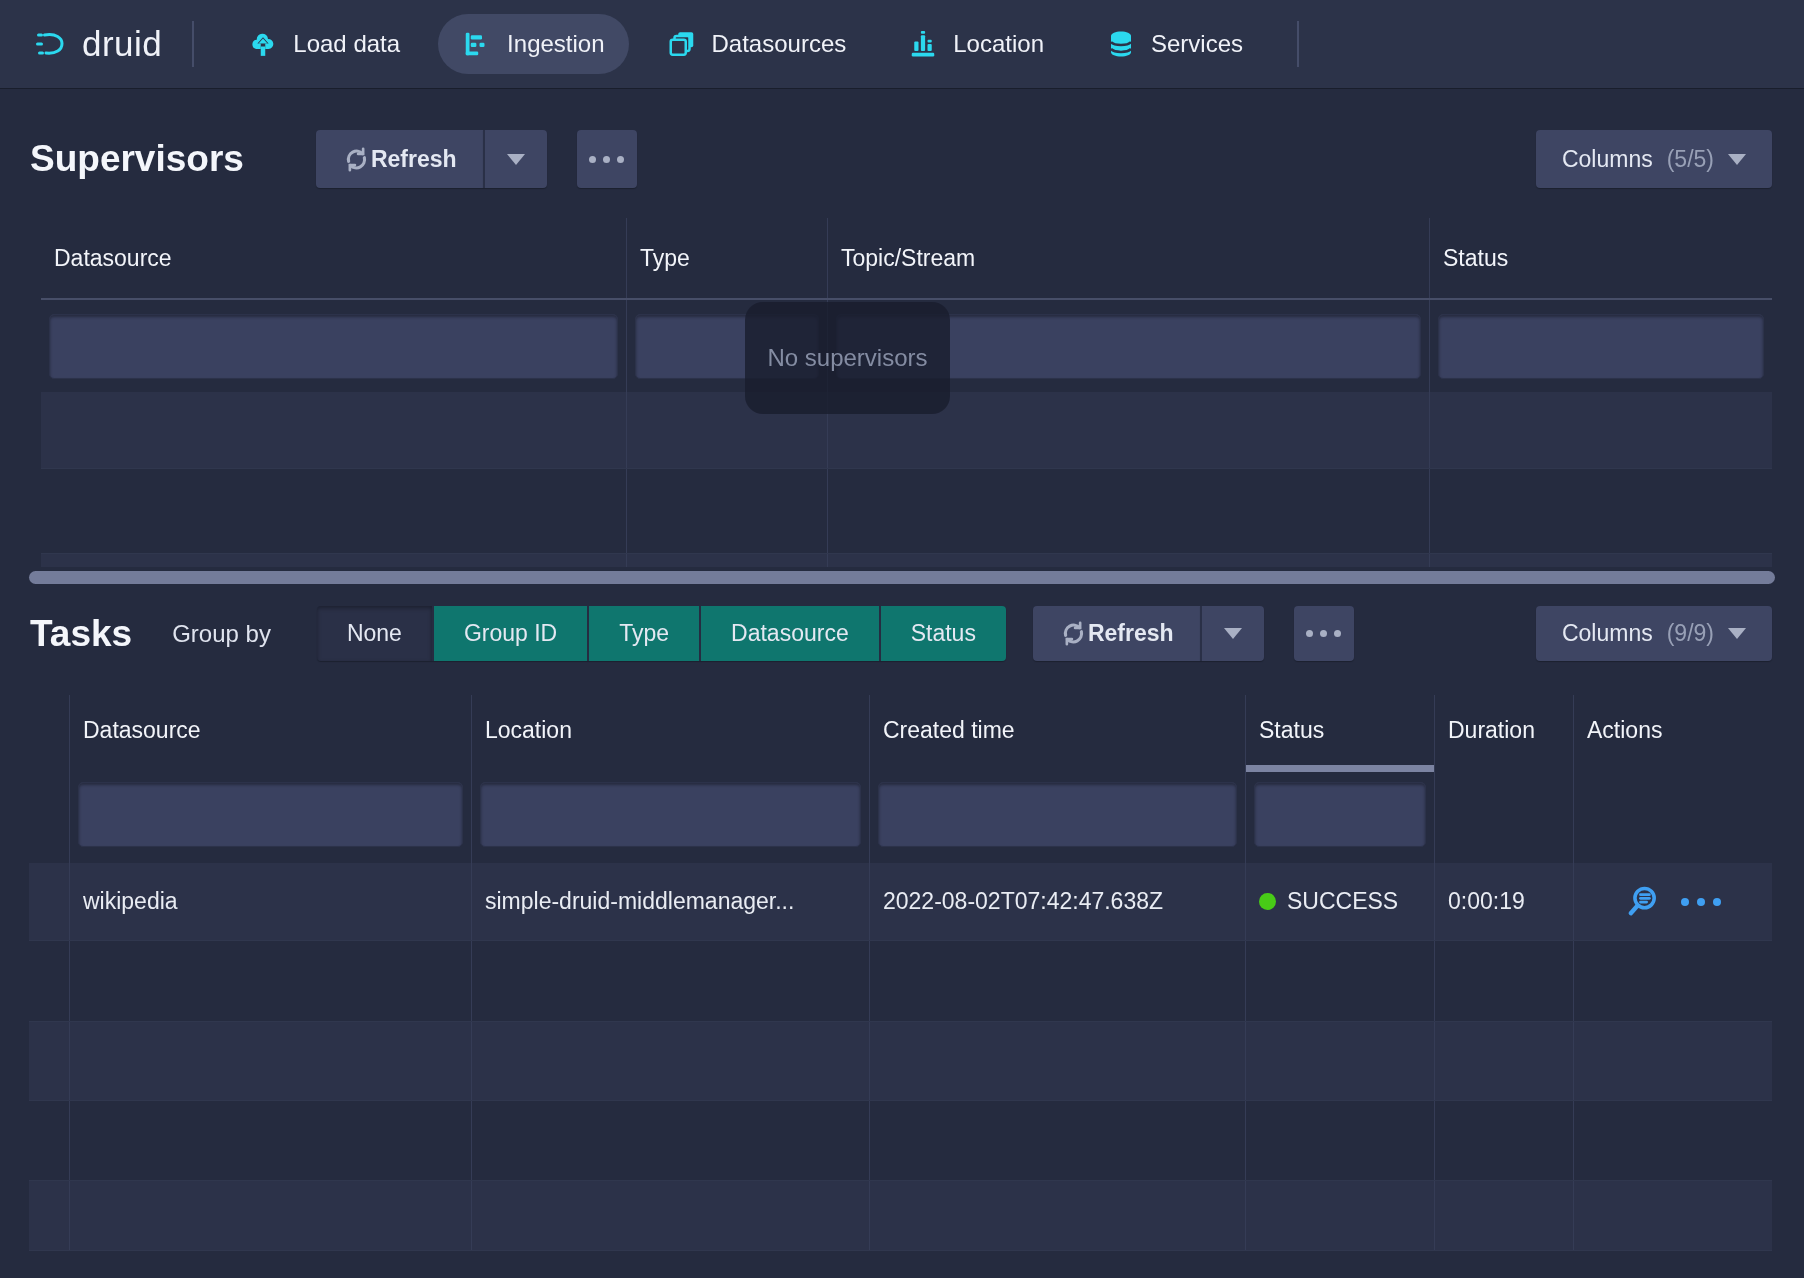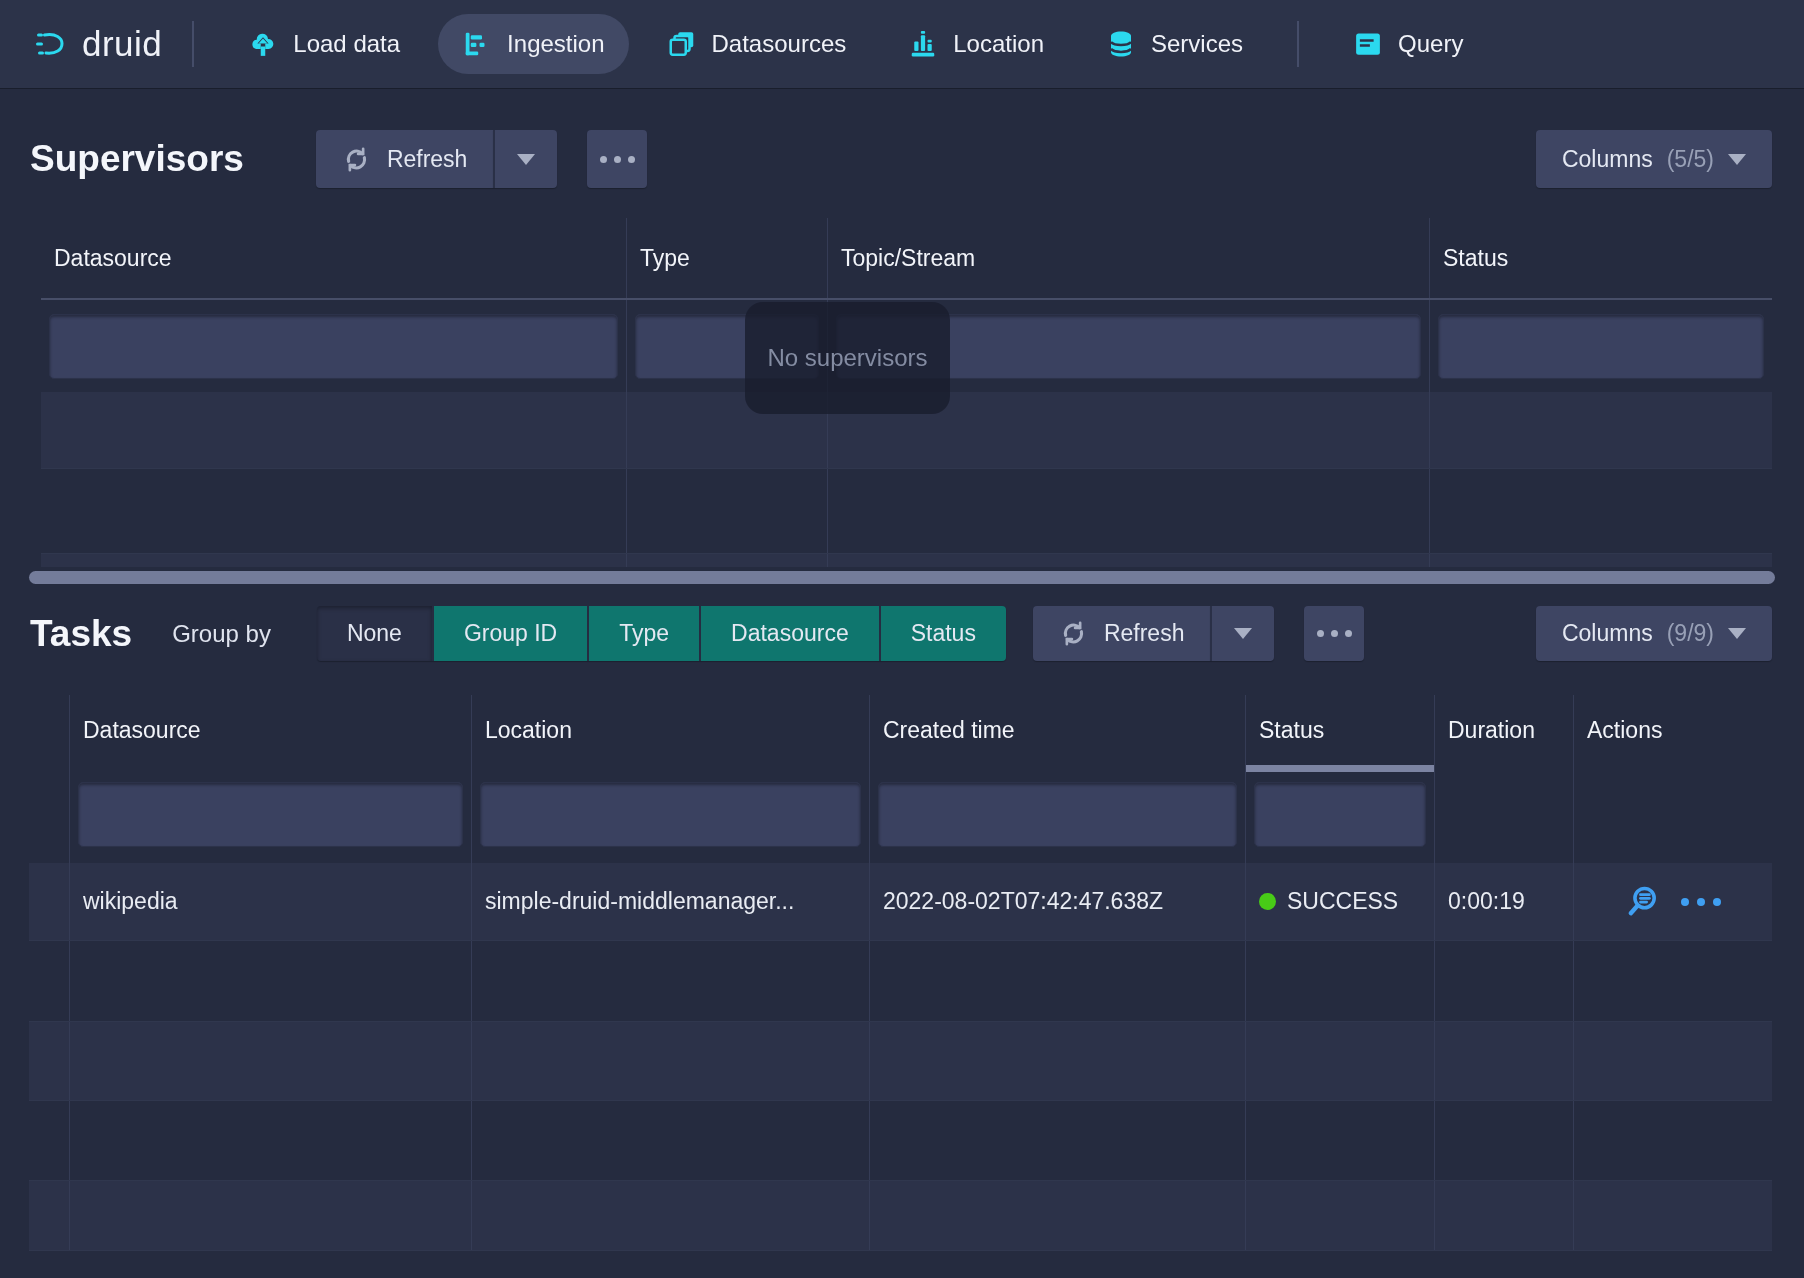--- a/index.html
+++ b/index.html
@@ -16,21 +16,21 @@
   .nav-item .nav-label{font-size:24px;color:#f0f2f8;}
   .nav-item.active{background:#414965;}
   .nav-icon{width:30px;height:30px;flex:0 0 auto;}
 
   
   .toolbar{display:flex;align-items:center;margin:0 32px 0 30px;}
   .sup-toolbar{margin-top:42px;height:58px;}
   .section-title{font-size:37px;font-weight:600;color:#f4f6fb;}
   .btn{background:#3e4563;border-radius:4px;display:flex;align-items:center;justify-content:center;color:#e4e8f2;font-size:23px;cursor:pointer;box-shadow:0 1px 1px rgba(0,0,0,.25);}
   .split{display:flex;align-items:stretch;height:58px;}
-  .split .btn-main{border-radius:4px 0 0 4px;padding:14px 26px;gap:16px;}
+  .split .btn-main{border-radius:4px 0 0 4px;padding:14px 26px;gap:0;font-weight:bold;}
   .split .btn-caret{border-radius:0 4px 4px 0;width:62px;border-left:2px solid #2a3047;}
   .btn-more{width:60px;height:58px;margin-left:30px;}
   .dots{display:flex;gap:7px;}
   .dots i{width:7px;height:7px;border-radius:50%;background:#a9b0c4;display:block;}
   .btn-columns{margin-left:auto;height:58px;padding:0 26px;gap:14px;}
   .muted{color:#98a0b6;}
   .caret-down{width:0;height:0;border-left:9px solid transparent;border-right:9px solid transparent;border-top:11px solid #a9b0c4;display:inline-block;}
 
   
   .sup-table{margin:30px 32px 0 41px;width:1731px;}
@@ -131,28 +131,20 @@
       </div>
       <div class="nav-item">
         <svg class="nav-icon" viewBox="0 0 24 24">
           <path fill="#2bd9ef" d="M4 5.5 C4 3.6 7.6 2 12 2 s8 1.6 8 3.5 v13 C20 20.4 16.4 22 12 22 s-8 -1.6 -8 -3.5 Z"></path>
           <path d="M4 10.5 C5.5 12 8.5 12.8 12 12.8 s6.5 -.8 8 -2.3" stroke="#2c3349" stroke-width="2" fill="none"></path>
           <path d="M4 16 C5.5 17.5 8.5 18.3 12 18.3 s6.5 -.8 8 -2.3" stroke="#2c3349" stroke-width="2" fill="none"></path>
         </svg>
         <span class="nav-label">Services</span>
       </div>
       <div class="nav-divider" style="margin:0 16px;"></div>
-      <div class="nav-item">
-        <svg class="nav-icon" viewBox="0 0 24 24">
-          <rect x="2.5" y="3.5" width="19" height="17" rx="2" fill="#2bd9ef"></rect>
-          <rect x="5.5" y="8.2" width="11" height="2" fill="#2c3349"></rect>
-          <rect x="5.5" y="12.2" width="8" height="2" fill="#2c3349"></rect>
-        </svg>
-        <span class="nav-label">Query</span>
-      </div>
     </div>
   </div>
 
   <div class="toolbar sup-toolbar">
     <div class="section-title">Supervisors</div>
     <div class="split" style="margin-left:72px;">
       <div class="btn btn-main">
         <svg width="29" height="29" viewBox="0 0 24 24" fill="none" stroke="#a9b0c4" stroke-width="2.6" stroke-linecap="round">
           <path d="M5.5 13.5 a6.8 6.8 0 0 1 11.5 -6.3"></path>
           <path d="M18.5 10.5 a6.8 6.8 0 0 1 -11.5 6.3"></path>

